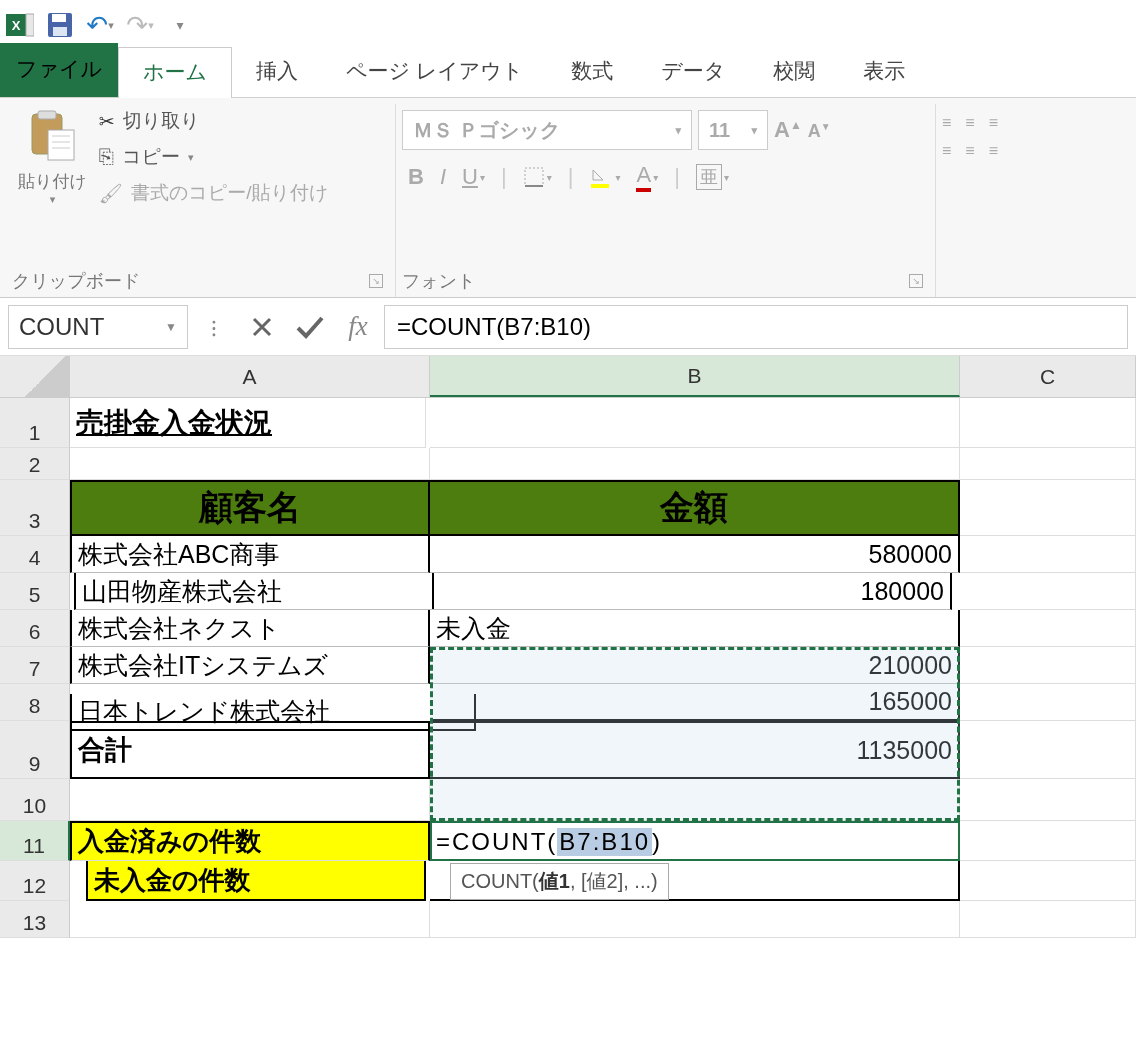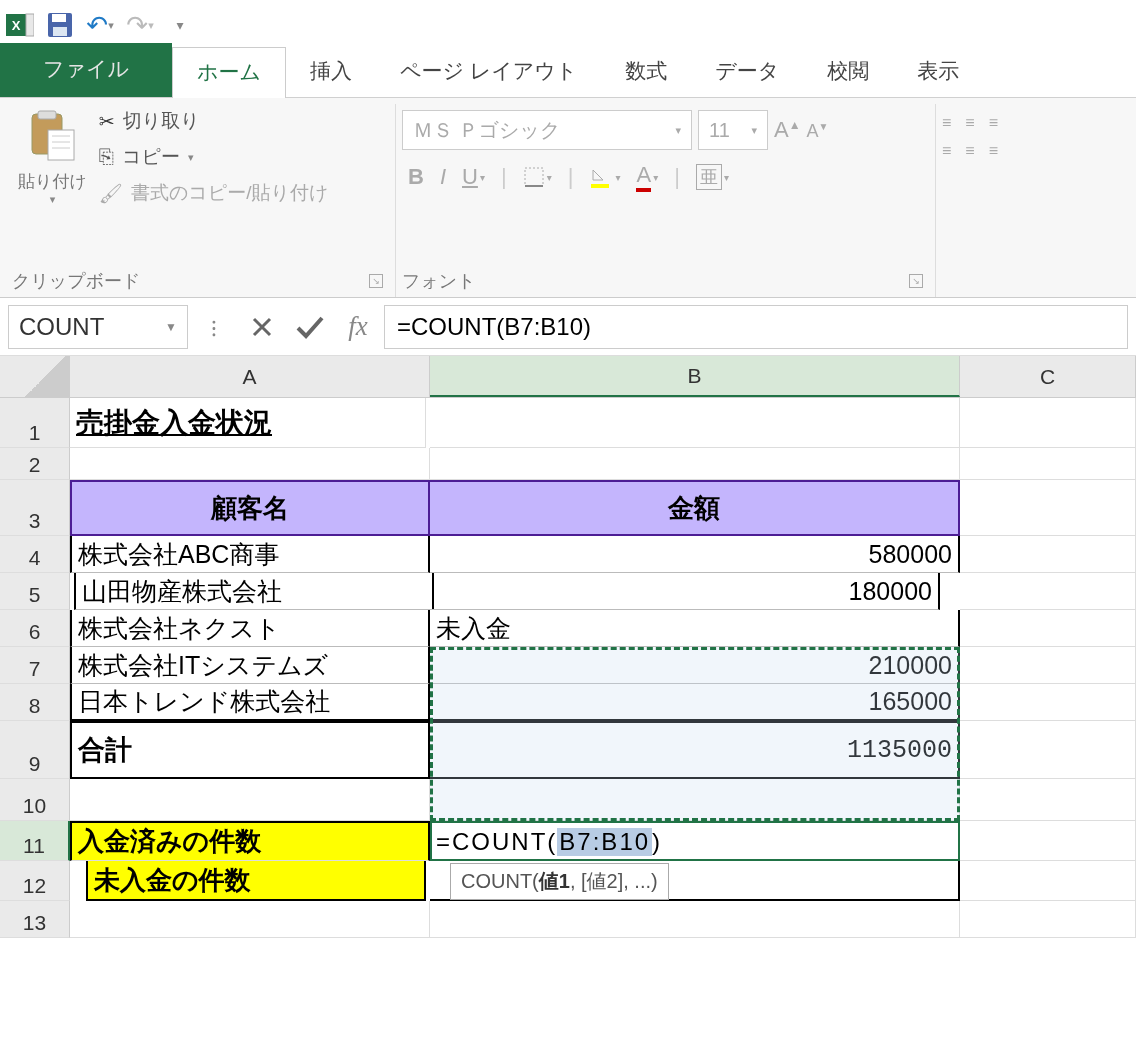--- a/index.html
+++ b/index.html
@@ -5,37 +5,37 @@
   * { box-sizing: border-box; margin: 0; padding: 0; }
   body { font-family: "Meiryo UI", "Yu Gothic UI", sans-serif; background: #fff; width: 1136px; }
 
   
   .qat { background: #fff; height: 50px; display: flex; align-items: center; padding: 0 6px; gap: 12px; }
   .qat-icon { width: 28px; height: 28px; display: flex; align-items: center; justify-content: center; }
 
   
   .ribbon-tabs { display: flex; background: #fff; height: 48px; align-items: flex-end; border-bottom: 1px solid #d0d0d0; }
   .ribbon-tab { padding: 10px 24px 12px; font-size: 21px; color: #444; cursor: pointer; }
-  .ribbon-tab.file { background: #217346; color: #e5e5e5; padding: 12px 43px 14px; }
+  .ribbon-tab.file { background: #217346; color: #000000; padding: 12px 16px 14px; }
   .ribbon-tab.active { background: #fff; border-top: 1px solid #ccc; border-left: 1px solid #ccc; border-right: 1px solid #ccc; margin-bottom: -1px; color: #217346; }
 
   
   .ribbon-content { background: #f7f7f7; height: 200px; border-bottom: 1px solid #ccc; display: flex; padding: 6px 0 0 6px; }
   .ribbon-group { display: flex; flex-direction: column; justify-content: space-between; border-right: 1px solid #ddd; padding: 0 12px 0 6px; }
   .ribbon-group-body { flex: 1; display: flex; align-items: flex-start; }
   .ribbon-group-label { text-align: center; font-size: 18px; color: #777; padding: 6px 0 4px; display: flex; align-items: center; justify-content: flex-start; gap: 8px; }
   .dialog-launcher { width: 14px; height: 14px; border: 1px solid #aaa; font-size: 9px; color: #aaa; display: inline-flex; align-items: center; justify-content: center; margin-left: auto; }
   .paste-btn { display: flex; flex-direction: column; align-items: center; padding: 4px 6px; color: #777; font-size: 17px; }
   .paste-btn .icn { width: 56px; height: 56px; margin-bottom: 6px; }
   .clip-actions { display: flex; flex-direction: column; padding: 4px 0 0 6px; font-size: 19px; color: #555; gap: 10px; }
   .clip-actions .row { display: flex; align-items: center; gap: 8px; }
   .clip-actions .dim { color: #aaa; }
 
   .font-group .ribbon-group-body { flex-direction: column; gap: 8px; padding-top: 6px; }
-  .font-row1 { display: flex; align-items: center; gap: 6px; }
+  .font-row1 { display: flex; align-items: center; gap: 6px; font-weight: bold; }
   .font-combo { background: #fff; border: 1px solid #ccc; height: 40px; display: flex; align-items: center; padding: 0 10px; color: #aaa; font-size: 20px; }
   .font-row2 { display: flex; align-items: center; gap: 16px; color: #aaa; font-size: 22px; padding: 4px 6px; }
   .font-row2 .btn { display: flex; align-items: center; gap: 2px; }
 
   .align-group .ribbon-group-body { flex-direction: column; gap: 10px; padding-top: 10px; }
   .align-row { display: flex; gap: 14px; color: #aaa; }
 
   
   .formula-bar { display: flex; align-items: center; height: 58px; padding: 8px 8px 8px 8px; border-bottom: 1px solid #ddd; gap: 4px; }
   .name-box { width: 180px; height: 44px; border: 1px solid #ccc; display: flex; align-items: center; padding: 0 10px; font-size: 24px; justify-content: space-between; color: #333; }
@@ -52,25 +52,25 @@
   .col-C { width: 176px; }
 
   .grid-body { display: flex; }
   .row-heads { width: 70px; }
   .row-head { border-right: 1px solid #ccc; border-bottom: 1px solid #ddd; background: #eaeaea; display: flex; align-items: flex-end; justify-content: center; font-size: 21px; color: #333; padding-bottom: 2px; }
   .row-head.active { background: #d8e8d8; border-right: 2px solid #217346; }
 
   .cells { flex: 1; position: relative; }
   .cell { border-right: 1px solid #ddd; border-bottom: 1px solid #ddd; position: absolute; font-size: 25px; display: flex; align-items: center; padding: 0 6px; }
   .bold-cell { font-weight: bold; text-decoration: underline; font-size: 28px; }
-  .hdr-cell { background: #c4b5fd; font-weight: bold; font-size: 26px; justify-content: center; border: 2px solid #4c1d95; }
+  .hdr-cell { background: #4d7c0f; font-weight: bold; font-size: 34px; justify-content: center; border: 2px solid #000000; }
   .data-cell-a { border-left: 2px solid #000; border-right: 2px solid #000; border-bottom: 1px solid #bbb; }
   .data-cell-b { border-right: 2px solid #000; border-bottom: 1px solid #bbb; justify-content: flex-end; font-family: "Arial", sans-serif; }
   .sum-row-a { border-left: 2px solid #000; border-right: 2px solid #000; border-top: 2px solid #000; border-bottom: 2px solid #000; font-weight: bold; }
-  .sum-row-b { border-right: 2px solid #000; border-top: 2px solid #000; border-bottom: 2px solid #000; justify-content: flex-end; font-family: Liberation Mono, monospace; }
+  .sum-row-b { border-right: 2px solid #000; border-top: 2px solid #000; border-bottom: 2px solid #000; justify-content: flex-end; font-family: Liberation Sans, sans-serif; }
   .yellow-cell { background: #ffff00; font-weight: bold; border-left: 2px solid #000; border-right: 2px solid #000; font-size: 26px; }
   .result-cell { border-right: 2px solid #000; justify-content: flex-start; font-family: Arial; font-size: 24px; letter-spacing: 2px; }
 
   .marching { position: absolute; border: 3px dashed #217346; pointer-events: none; background: rgba(200,220,240,0.25); }
   .sel-box { position: absolute; border: 2px solid #217346; pointer-events: none; }
   .tooltip { position: absolute; background: #fff; border: 1px solid #aaa; font-size: 20px; padding: 4px 10px; font-family: Arial; color: #555; z-index: 10; }
   .tooltip .bold { font-weight: bold; color: #333; }
   .sel-highlight { background: #b8cce4; padding: 0 2px; }
 </style>
 </head>
@@ -290,29 +290,29 @@
     <div class="cell" style="left:0;top:50px;width:360px;height:32px"></div>
     <div class="cell" style="left:360px;top:50px;width:530px;height:32px"></div>
 
     <div class="cell hdr-cell" style="left:0;top:82px;width:360px;height:56px">顧客名</div>
     <div class="cell data-cell-a" style="left:0;top:138px;width:360px;height:37px">株式会社ABC商事</div>
 
     <div class="cell hdr-cell" style="left:360px;top:82px;width:530px;height:56px;border-left:none">金額</div>
     <div class="cell data-cell-b" style="left:360px;top:138px;width:530px;height:37px">580000</div>
 
     <div class="cell data-cell-a" style="left:4px;top:175px;width:360px;height:37px">山田物産株式会社</div>
-    <div class="cell data-cell-b" style="left:340px;top:175px;width:530px;height:37px">180000</div>
+    <div class="cell data-cell-b" style="left:352px;top:175px;width:530px;height:37px">180000</div>
 
     <div class="cell data-cell-a" style="left:0;top:212px;width:360px;height:37px">株式会社ネクスト</div>
     <div class="cell data-cell-b" style="left:360px;top:212px;width:530px;height:37px;justify-content:flex-start">未入金</div>
 
     <div class="cell data-cell-a" style="left:0;top:249px;width:360px;height:37px">株式会社ITシステムズ</div>
     <div class="cell data-cell-b" style="left:360px;top:249px;width:530px;height:37px">210000</div>
 
-    <div class="cell data-cell-a" style="left:0;top:286px;width:360px;height:37px;border-bottom:2px solid #000">日本トレンド株式会社</div>
+    <div class="cell data-cell-a" style="left:0;top:296px;width:406px;height:37px;border-bottom:2px solid #000">日本トレンド株式会社</div>
     <div class="cell data-cell-b" style="left:360px;top:286px;width:530px;height:37px;border-bottom:2px solid #000">165000</div>
 
     <div class="cell sum-row-a" style="left:0;top:323px;width:360px;height:58px;font-size:27px">合計</div>
     <div class="cell sum-row-b" style="left:360px;top:323px;width:530px;height:58px">1135000</div>
 
     <div class="cell" style="left:0;top:381px;width:360px;height:42px"></div>
     <div class="cell" style="left:360px;top:381px;width:530px;height:42px"></div>
 
     <div class="cell yellow-cell" style="left:0;top:423px;width:360px;height:40px;border-top:2px solid #000">入金済みの件数</div>
     <div class="cell result-cell" style="left:360px;top:423px;width:530px;height:40px;border-top:2px solid #000">

